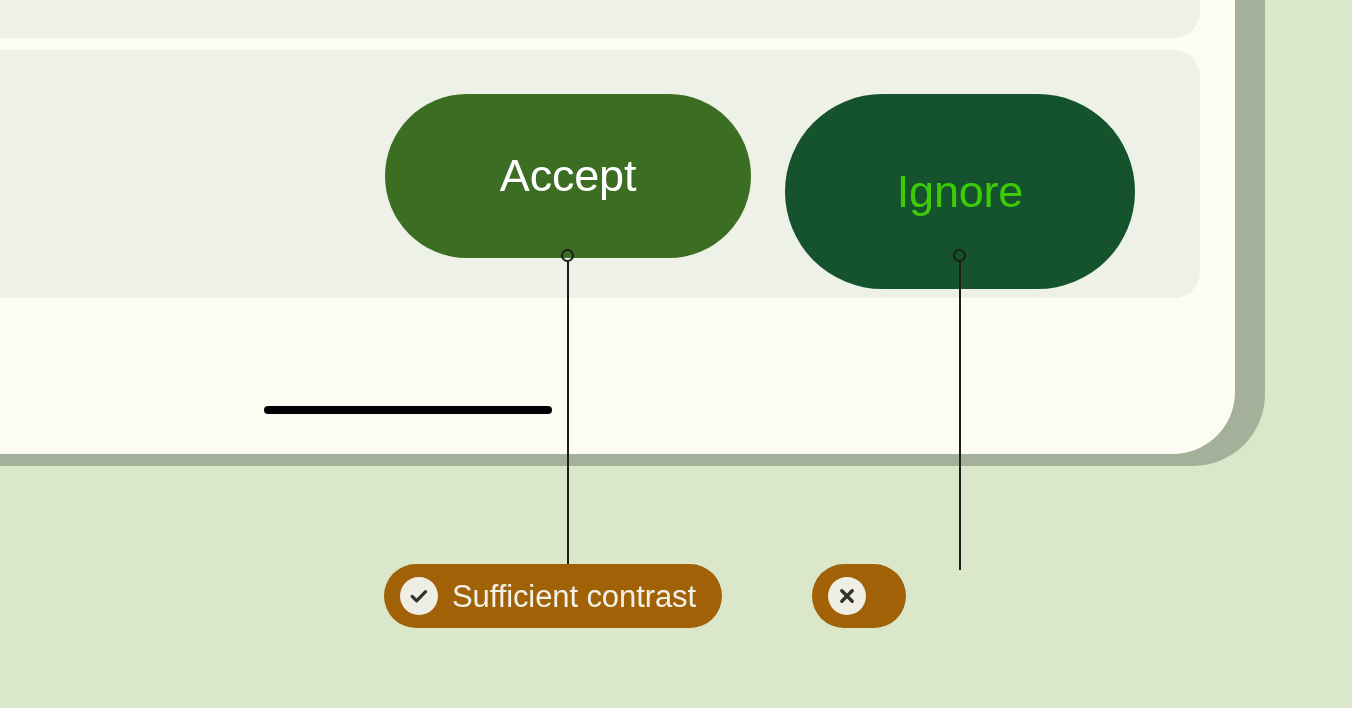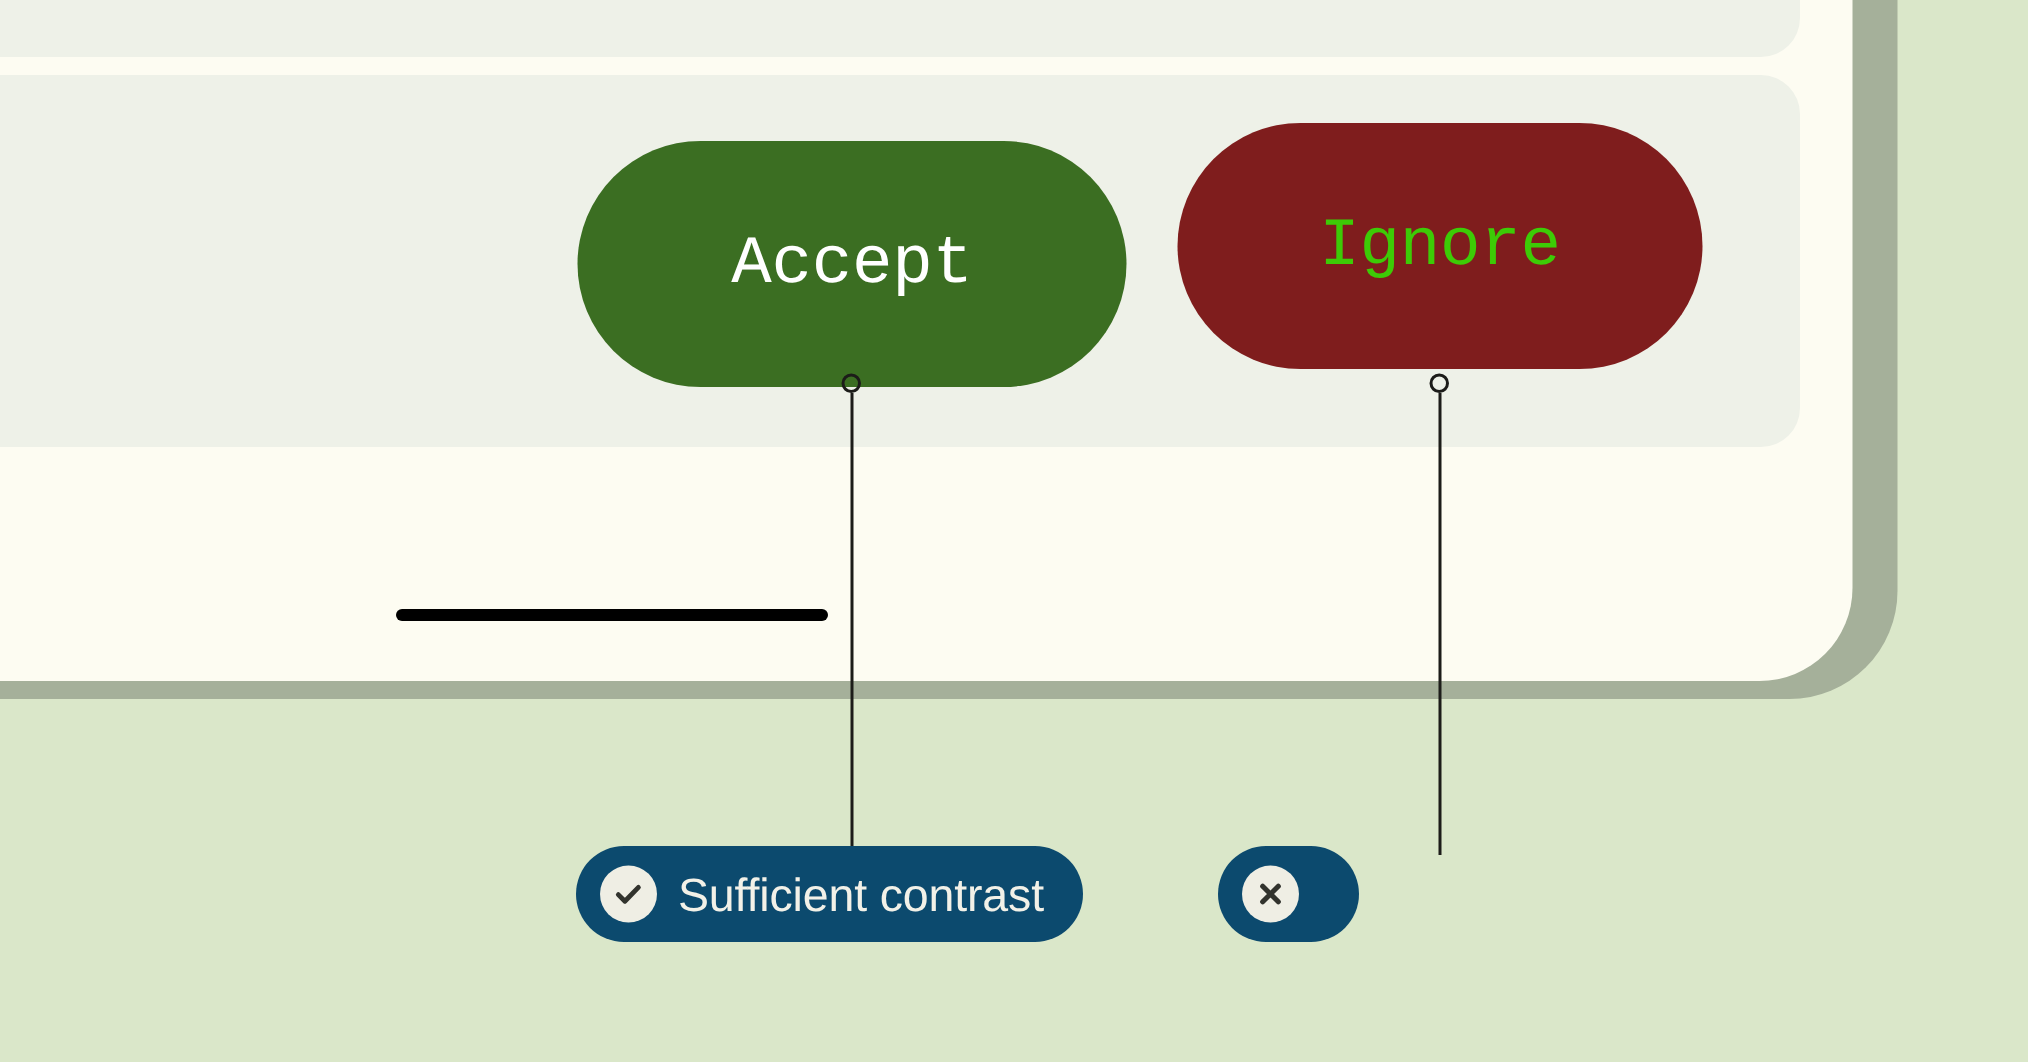--- a/index.html
+++ b/index.html
@@ -65,41 +65,41 @@
   }
 
   
   .btn {
     position: absolute;
     display: flex;
     align-items: center;
     justify-content: center;
     border: none;
     border-radius: 999px;
-    font-family: Liberation Mono, monospace;
+    font-family: Liberation Sans, sans-serif;
     font-size: 45px;
     font-weight: 400;
     letter-spacing: -0.2px;
     padding: 0;
     cursor: pointer;
   }
   .btn-accept {
     left: 385px;
     top: 94px;
     width: 366px;
     height: 164px;
     background: #3b6e22;
     color: #ffffff;
   }
   .btn-ignore {
     left: 785px;
-    top: 82px;
+    top: 94px;
     width: 350px;
-    height: 164px;
-    background: #7f1d1d;
+    height: 195px;
+    background: #14532d;
     color: #3dcb06;
   }
 
   
   .home-indicator {
     position: absolute;
     left: 264px;
     top: 406px;
     width: 288px;
     height: 8px;
@@ -126,21 +126,21 @@
     box-sizing: border-box;
   }
   .dot-1 { left: 561px; top: 249px; }
   .dot-2 { left: 953px; top: 249px; }
 
   
   .anno-pill {
     position: absolute;
     display: flex;
     align-items: center;
-    background: #0c4a6e;
+    background: #a16207;
     border-radius: 999px;
     height: 64px;
     padding: 0 26px 0 16px;
     box-sizing: border-box;
     white-space: nowrap;
   }
   .anno-1 { left: 384px; top: 564px; }
   .anno-2 { left: 812px; top: 564px; }
 
   .anno-icon {

